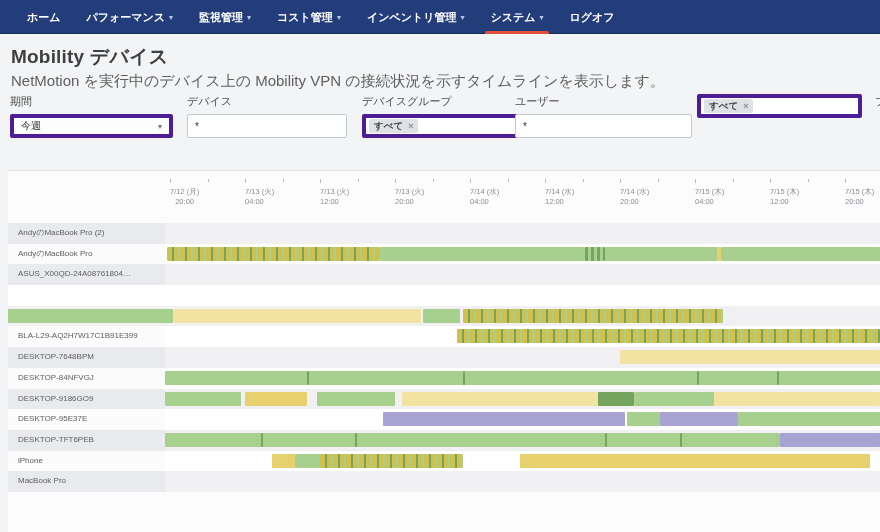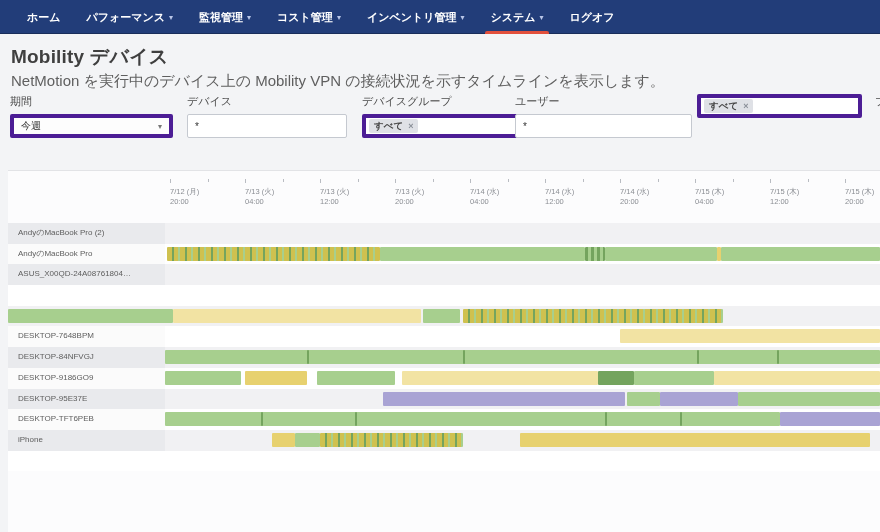--- a/index.html
+++ b/index.html
@@ -159,21 +159,21 @@
     <div class="flabel">プラットフォーム</div>
   </div>
 
 </div>
 
 <div class="panel">
   <div class="tl-header">
     <div class="tl-axis" id="tlAxis">
         <div class="tick-mark" style="left: 5px;"></div>
         <div class="tick-mark" style="left: 42.5px; height: 3px;"></div>
-        <div class="tick-label" style="left: 5px;">
+        <div class="tick-label" style="left: 5px; text-align: center;">
           <div>7/12 (月)</div>
           <div>20:00</div>
         </div>
         <div class="tick-mark" style="left: 80px;"></div>
         <div class="tick-mark" style="left: 117.5px; height: 3px;"></div>
         <div class="tick-label" style="left: 80px;">
           <div>7/13 (火)</div>
           <div>04:00</div>
         </div>
         <div class="tick-mark" style="left: 155px;"></div>
@@ -247,20 +247,26 @@
       </div>
       <div class="tl-row">
         <div class="rtrack"></div>
       </div>
       <div class="tl-row">
         <div class="rtrack">
           <div class="seg" style="left: 0px; width: 165px; background: rgb(167, 207, 142);"></div>
           <div class="seg" style="left: 165px; width: 248px; background: rgb(242, 227, 163);"></div>
           <div class="seg" style="left: 415px; width: 37px; background: rgb(167, 207, 142);"></div>
           <div class="seg" style="left: 455px; width: 260px; background: repeating-linear-gradient(90deg, rgb(207, 193, 79) 0px, rgb(207, 193, 79) 5px, rgb(116, 164, 94) 5px, rgb(116, 164, 94) 7px, rgb(207, 193, 79) 7px, rgb(207, 193, 79) 11px, rgb(167, 207, 142) 11px, rgb(167, 207, 142) 13px);"></div>
+        </div>
+      </div>
+      <div class="tl-row">
+        <div class="rlabel">BLA-L29-AQ2H7W17C1B91E399</div>
+        <div class="rtrack">
+          <div class="seg" style="left: 292px; width: 423px; background: repeating-linear-gradient(90deg, rgb(207, 193, 79) 0px, rgb(207, 193, 79) 5px, rgb(116, 164, 94) 5px, rgb(116, 164, 94) 7px, rgb(207, 193, 79) 7px, rgb(207, 193, 79) 11px, rgb(167, 207, 142) 11px, rgb(167, 207, 142) 13px);"></div>
         </div>
       </div>
       <div class="tl-row">
         <div class="rlabel">DESKTOP-7648BPM</div>
         <div class="rtrack">
           <div class="seg" style="left: 455px; width: 260px; background: rgb(242, 227, 163);"></div>
         </div>
       </div>
       <div class="tl-row">
         <div class="rlabel">DESKTOP-84NFVGJ</div>
@@ -307,16 +313,17 @@
       <div class="tl-row">
         <div class="rlabel">iPhone</div>
         <div class="rtrack">
           <div class="seg" style="left: 107px; width: 23px; background: rgb(231, 209, 111);"></div>
           <div class="seg" style="left: 130px; width: 25px; background: rgb(167, 207, 142);"></div>
           <div class="seg" style="left: 155px; width: 143px; background: repeating-linear-gradient(90deg, rgb(207, 193, 79) 0px, rgb(207, 193, 79) 5px, rgb(116, 164, 94) 5px, rgb(116, 164, 94) 7px, rgb(207, 193, 79) 7px, rgb(207, 193, 79) 11px, rgb(167, 207, 142) 11px, rgb(167, 207, 142) 13px);"></div>
           <div class="seg" style="left: 355px; width: 350px; background: rgb(231, 209, 111);"></div>
         </div>
       </div>
       <div class="tl-row">
+        <div class="rlabel">MacBook Pro</div>
         <div class="rtrack"></div>
       </div>
     </div>
 </div>
 
 </body></html>

